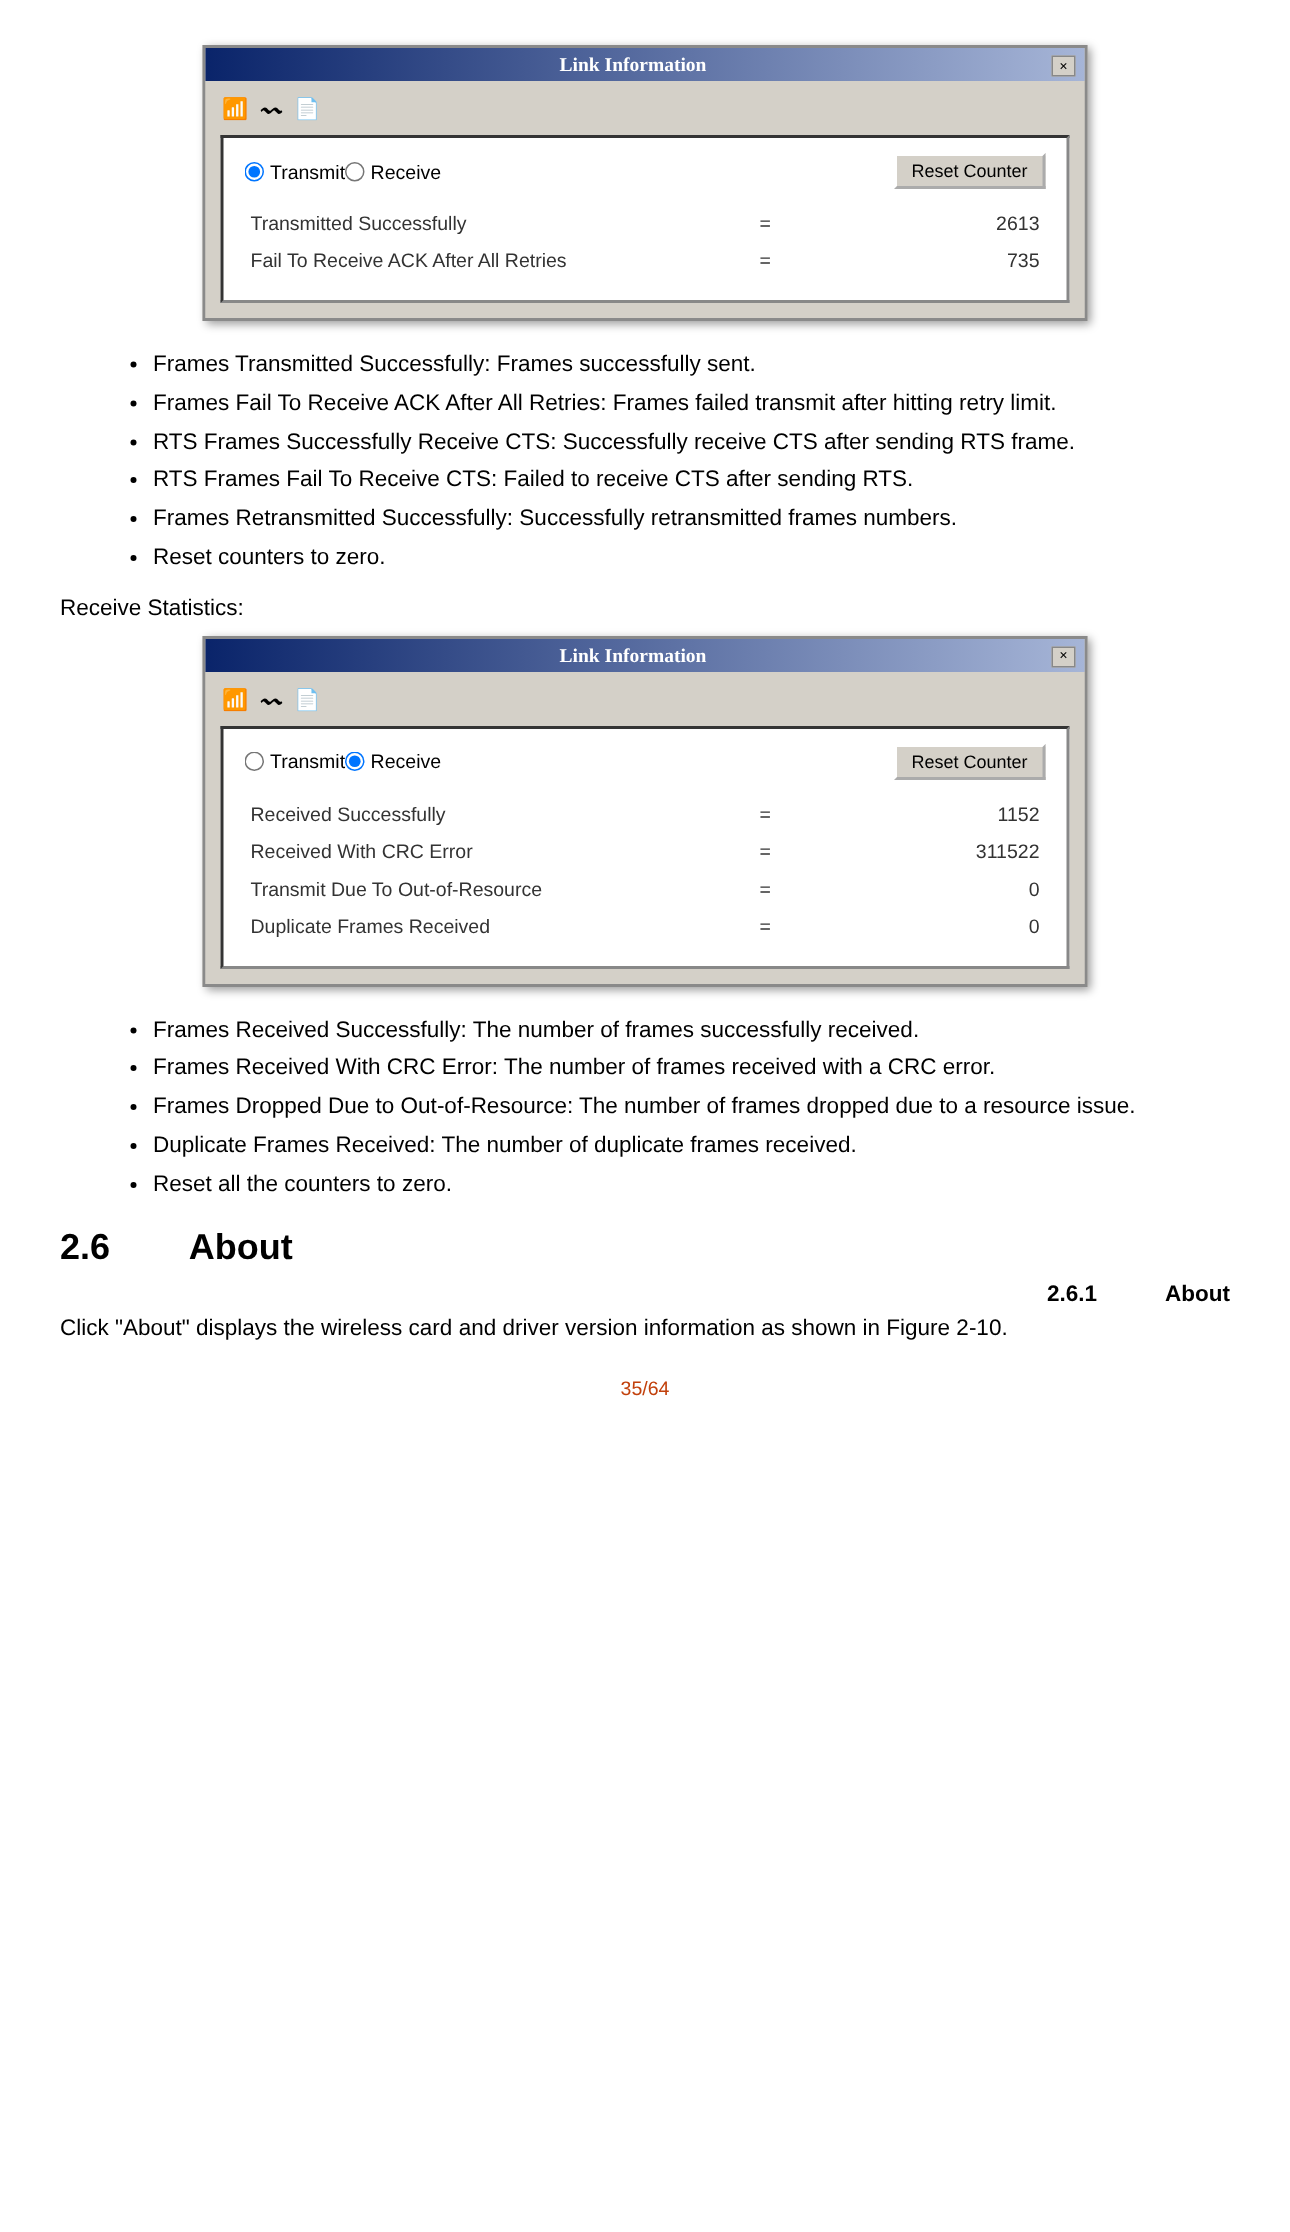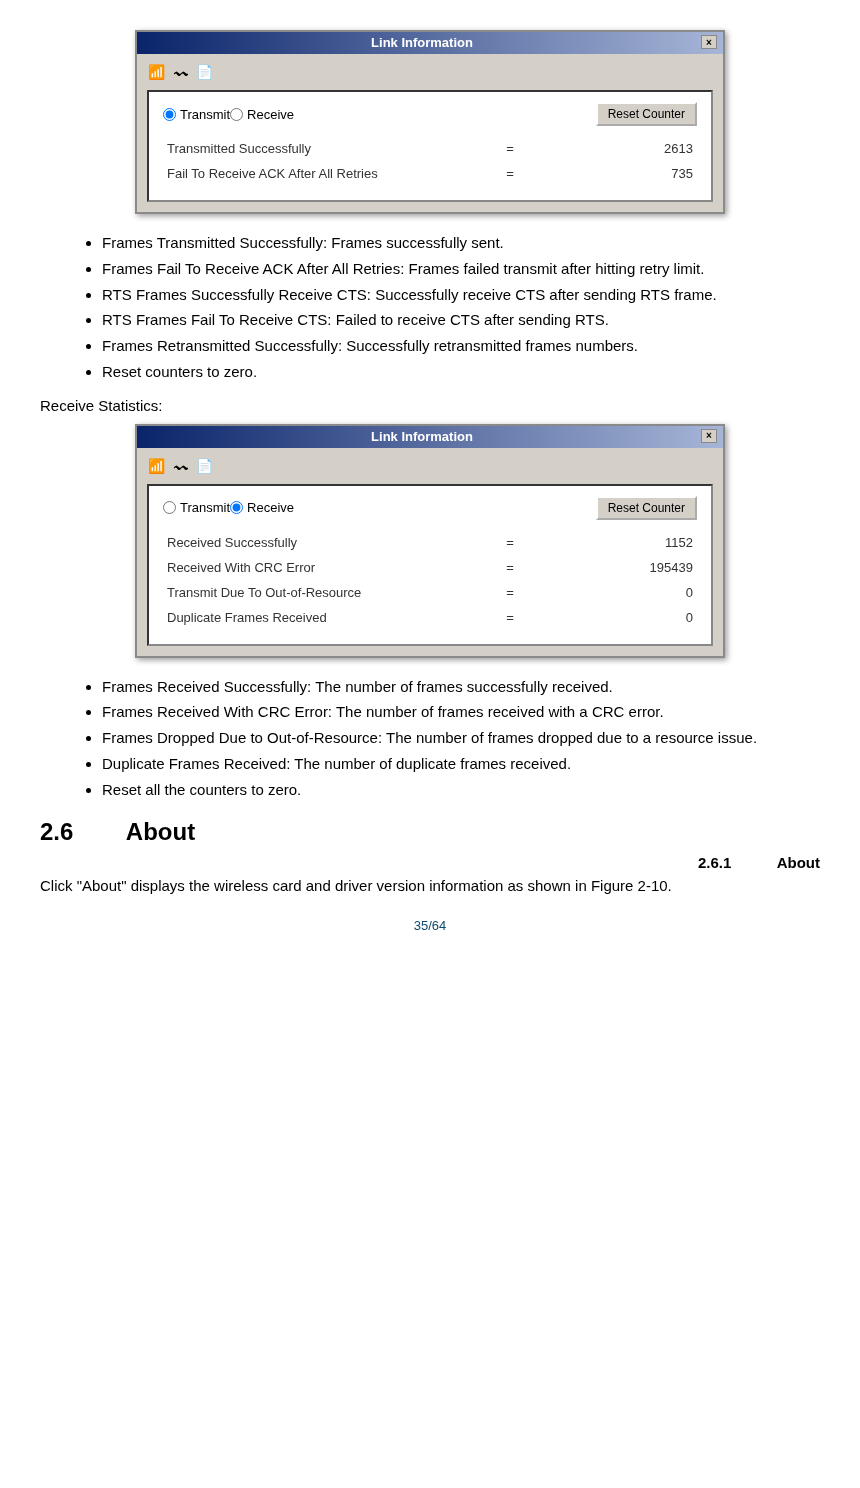--- a/index.html
+++ b/index.html
@@ -26,22 +26,23 @@
       box-shadow: 2px 2px 6px rgba(0,0,0,0.4);
     }
     .dialog-titlebar {
       background: linear-gradient(to right, #0a246a, #a6b5d7);
       color: #fff;
       font-size: 13px;
       font-weight: bold;
       padding: 3px 6px;
       display: flex;
       justify-content: space-between;
-      align-items: flex-start;
+      align-items: flex-end;
       height: 22px;
+      font-family: Liberation Serif, serif;
     }
     .dialog-titlebar-title {
       flex: 1;
       text-align: center;
     }
     .dialog-close-btn {
       width: 16px;
       height: 14px;
       background: #d4d0c8;
       border: 1px solid #888;
@@ -156,21 +157,21 @@
       font-size: 15px;
       font-weight: bold;
       margin: 8px 0 4px 0;
       text-align: right;
     }
 
     .page-number {
       text-align: center;
       font-size: 13px;
       margin-top: 20px;
-      color: #0c4a6e;
+      color: #c2410c;
     }
 
     .bottom-text {
       font-size: 15px;
       line-height: 1.5;
     }
   </style>
 </head>
 <body>
 
@@ -261,21 +262,21 @@
         <table class="stats-table">
           <tbody id="receive-stats-body">
           <tr>
       <td class="label-col">Received Successfully</td>
       <td class="eq-col">=</td>
       <td class="val-col">1152</td>
     </tr>
               <tr>
       <td class="label-col">Received With CRC Error</td>
       <td class="eq-col">=</td>
-      <td class="val-col">195439</td>
+      <td class="val-col">311522</td>
     </tr>
               <tr>
       <td class="label-col">Transmit Due To Out-of-Resource</td>
       <td class="eq-col">=</td>
       <td class="val-col">0</td>
     </tr>
               <tr>
       <td class="label-col">Duplicate Frames Received</td>
       <td class="eq-col">=</td>
       <td class="val-col">0</td>

